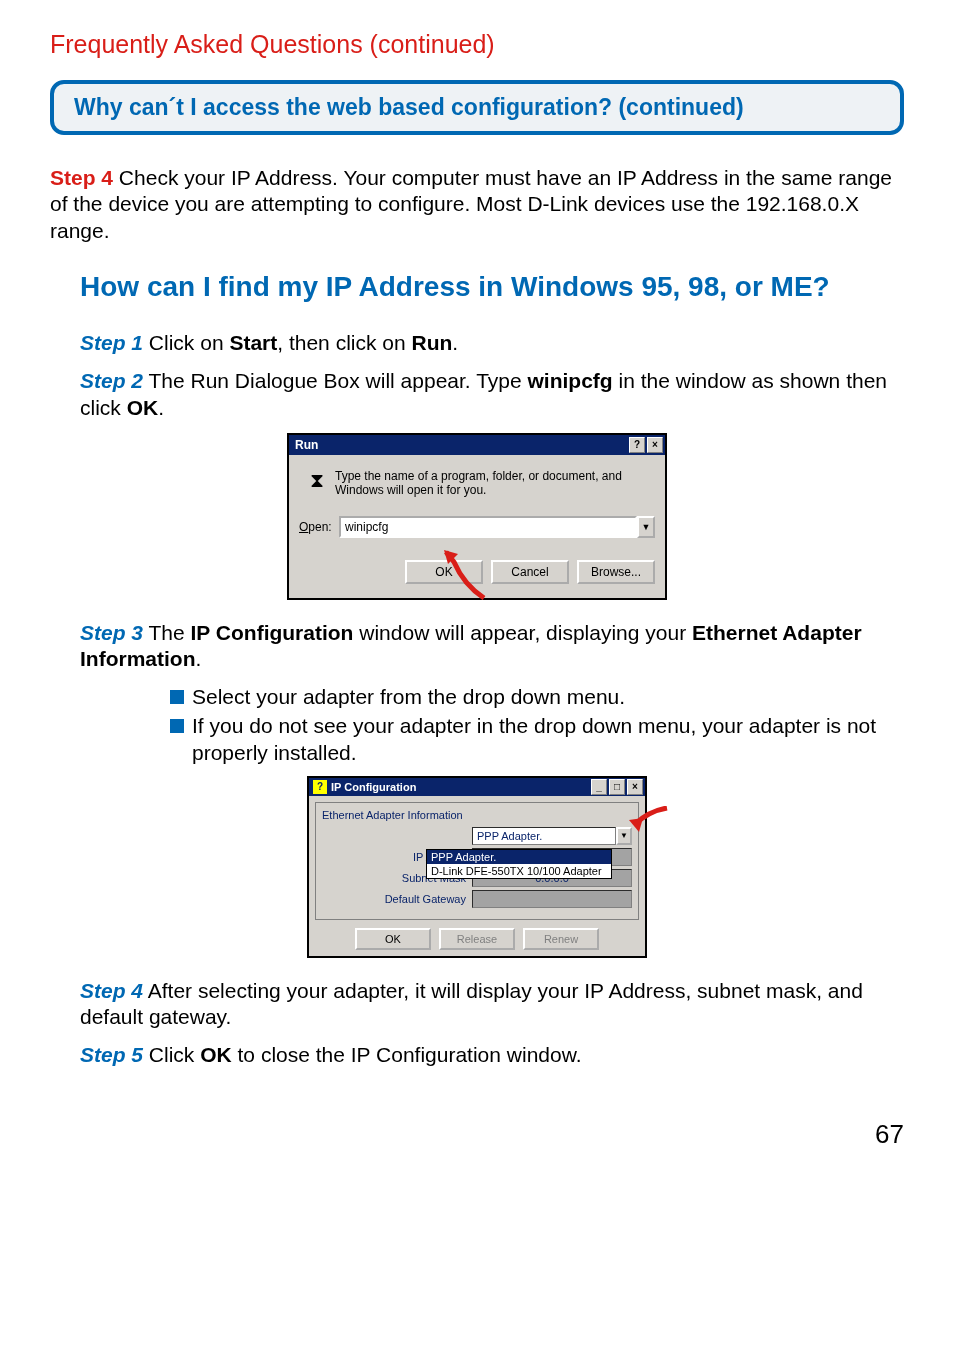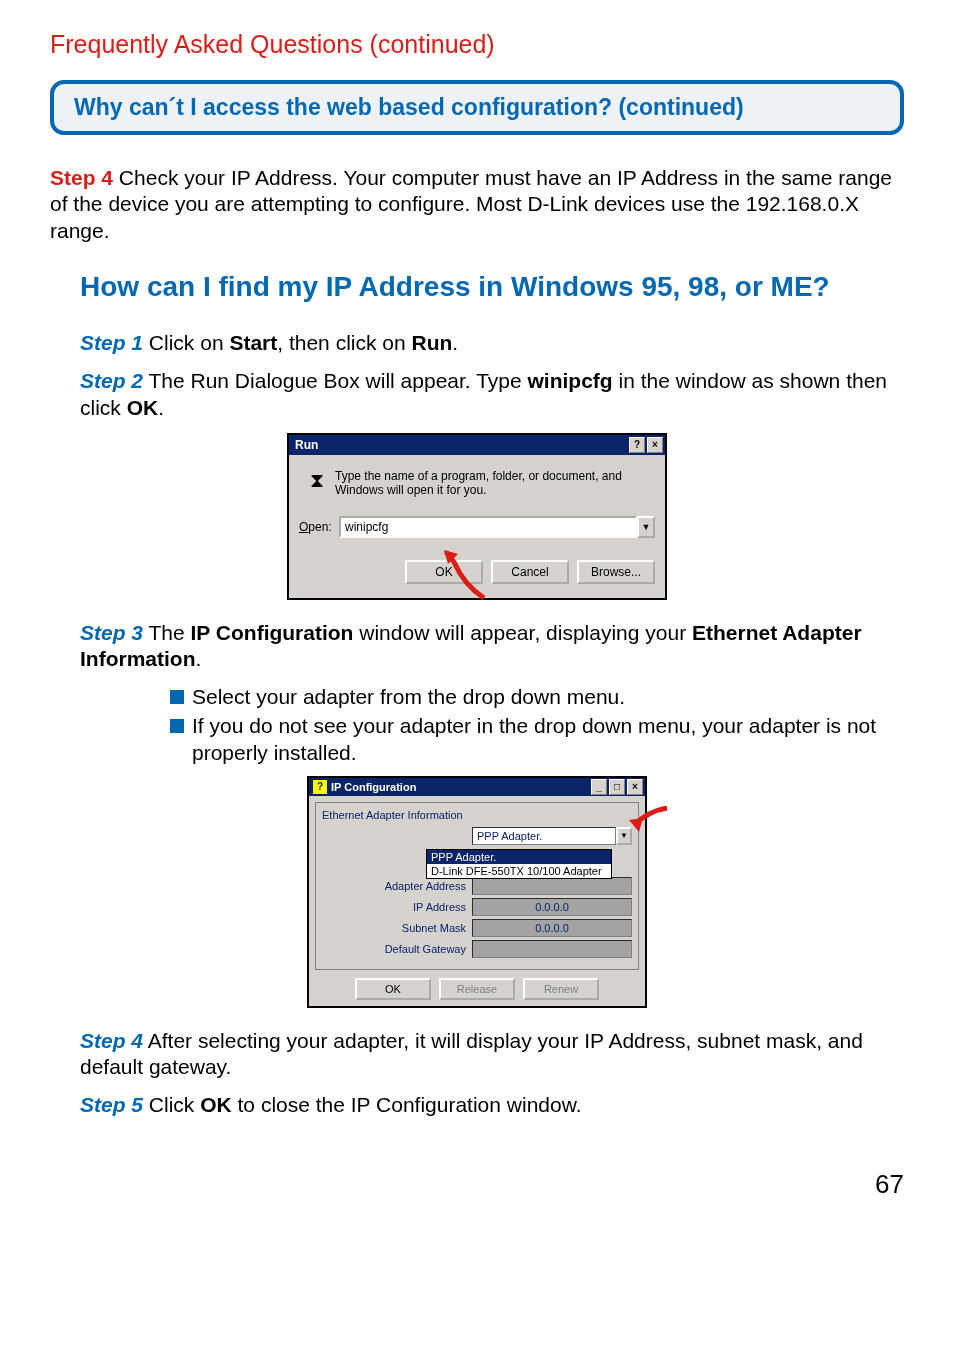--- a/index.html
+++ b/index.html
@@ -193,24 +193,20 @@
       <div class="ipcfg-legend">Ethernet Adapter Information</div>
       <div class="ip-row">
         <div class="ip-label"></div>
         <div class="ip-val white">PPP Adapter.</div>
         <div class="ip-drop">▼</div>
       </div>
       <div class="ip-dropdown-list">
         <div class="sel">PPP Adapter.</div>
         <div>D-Link DFE-550TX 10/100 Adapter</div>
       </div>
-      <div class="ip-row" style="margin-top:32px;">
-        <div class="ip-label">Adapter Address</div>
-        <div class="ip-val"></div>
-      </div>
       <div class="ip-row">
         <div class="ip-label">IP Address</div>
         <div class="ip-val">0.0.0.0</div>
       </div>
       <div class="ip-row">
         <div class="ip-label">Subnet Mask</div>
         <div class="ip-val">0.0.0.0</div>
       </div>
       <div class="ip-row">
         <div class="ip-label">Default Gateway</div>

